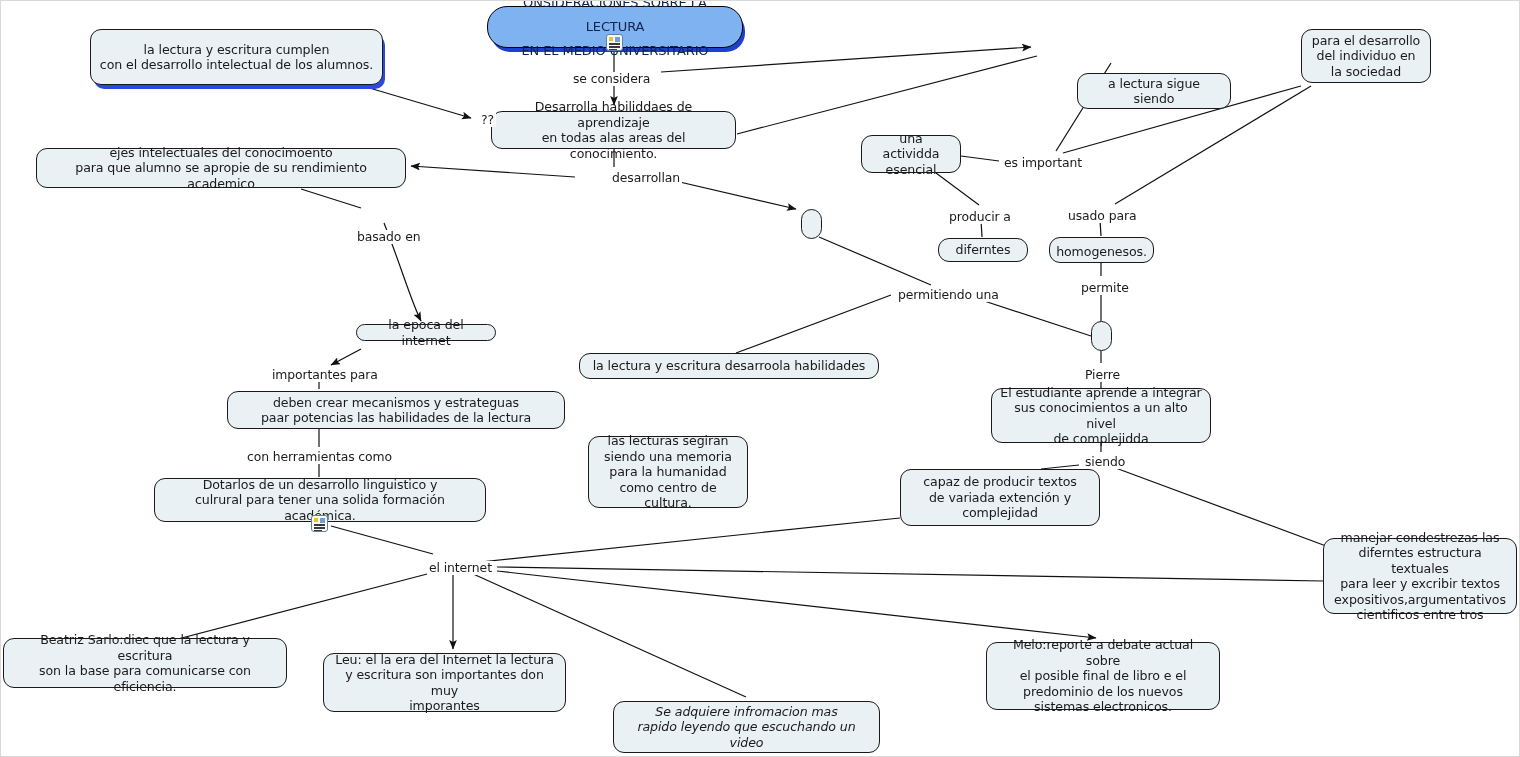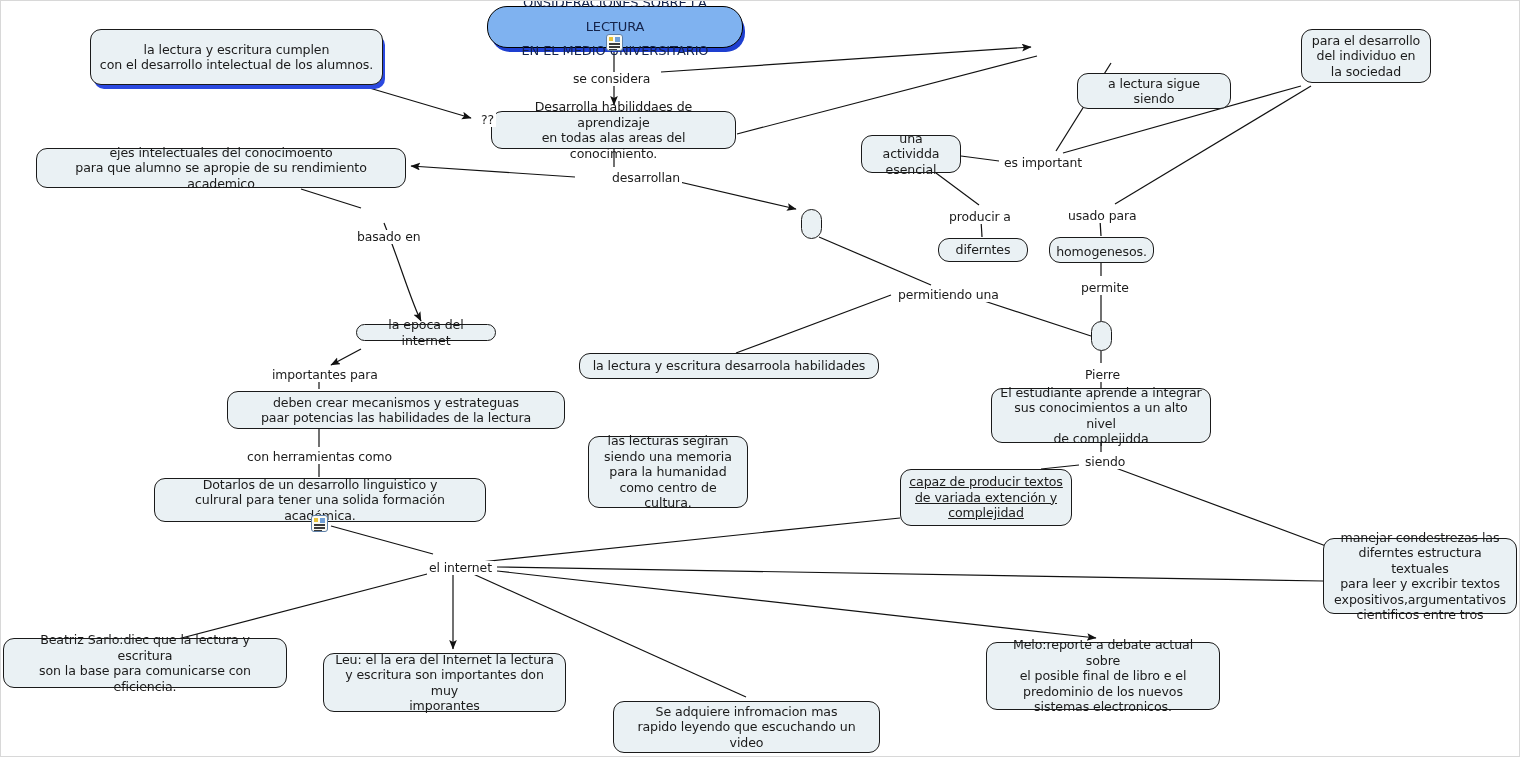--- a/index.html
+++ b/index.html
@@ -164,40 +164,40 @@
       <div class="node" style="left: 578px; top: 352px; width: 300px; height: 26px;"><span>la lectura y escritura desarroola habilidades</span></div>
       <div class="node" style="left: 990px; top: 387px; width: 220px; height: 55px;"><span>El estudiante aprende a integrar
 sus conocimientos a un alto nivel
 de complejidda</span></div>
       <div class="node" style="left: 178px; top: 390px; width: 338px; height: 38px; margin-left: 48px;"><span>deben crear mecanismos y estrateguas
 paar potencias las habilidades de la lectura</span></div>
       <div class="node" style="left: 587px; top: 435px; width: 160px; height: 72px;"><span>las lecturas segiran
 siendo una memoria
 para la humanidad
 como centro de cultura.</span></div>
-      <div class="node" style="left: 899px; top: 468px; width: 172px; height: 57px; text-decoration: underline;"><span>capaz de producir textos
+      <div class="node" style="left: 899px; top: 468px; width: 200px; height: 57px;"><span>capaz de producir textos
 de variada extención y
 complejidad</span></div>
       <div class="node" style="left: 153px; top: 477px; width: 332px; height: 44px;"><span>Dotarlos de un desarrollo linguistico y
 culrural para tener una solida formación académica.</span></div>
       <div class="node" style="left: 1322px; top: 537px; width: 194px; height: 76px;"><span>manejar condestrezas las
 diferntes estructura textuales
 para leer y excribir textos
 expositivos,argumentativos
 cientificos entre tros</span></div>
       <div class="node" style="left: 2px; top: 637px; width: 284px; height: 50px; text-align: center;"><span>Beatriz Sarlo:diec que la lectura y escritura
 son la base para comunicarse con eficiencia.</span></div>
       <div class="node" style="left: 985px; top: 641px; width: 234px; height: 68px;"><span>Melo:reporte a debate  actual sobre
 el posible final de libro e el
 predominio de los nuevos
 sistemas electronicos.</span></div>
       <div class="node" style="left: 322px; top: 652px; width: 243px; height: 59px;"><span>Leu: el la era del Internet la lectura
 y escritura son importantes don muy
 imporantes</span></div>
-      <div class="node" style="left: 612px; top: 700px; width: 267px; height: 52px;"><span>Se adquiere infromacion  mas
+      <div class="node" style="left: 612px; top: 700px; width: 267px; height: 52px; font-style: italic;"><span>Se adquiere infromacion  mas
 rapido leyendo que escuchando un video</span></div>
     </div>
   <div id="label-layer">
       <div class="edge-label" style="left: 570px; top: 71px;">se  considera</div>
       <div class="edge-label" style="left: 478px; top: 112px;">??</div>
       <div class="edge-label" style="left: 1001px; top: 155px;">es important</div>
       <div class="edge-label" style="left: 577px; top: 170px; margin-left: 32px;">desarrollan</div>
       <div class="edge-label" style="left: 354px; top: 229px;">basado en</div>
       <div class="edge-label" style="left: 946px; top: 209px;">producir a</div>
       <div class="edge-label" style="left: 1065px; top: 208px;">usado para</div>

